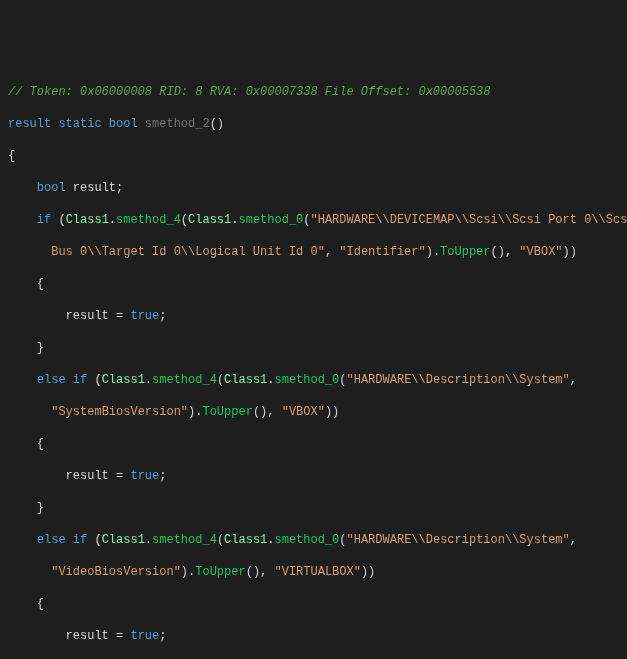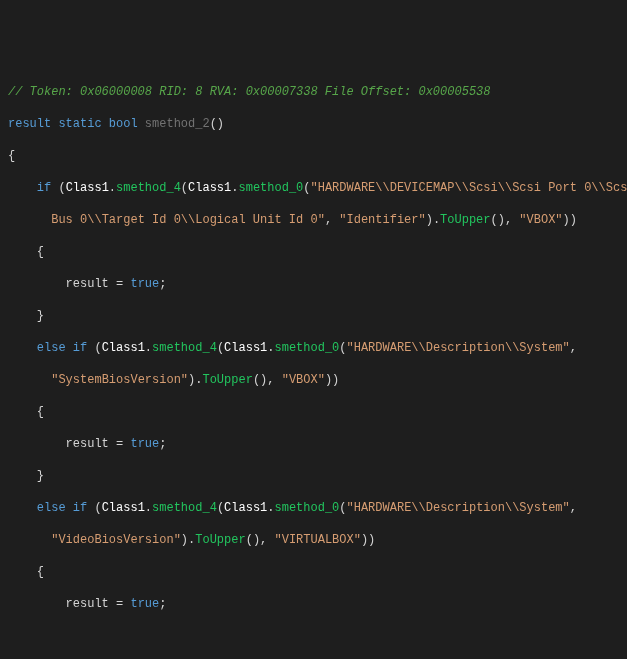--- a/index.html
+++ b/index.html
@@ -13,35 +13,36 @@
     height: 659px;
     overflow: hidden;
     padding: 4px 0 4px 8px;
     white-space: pre;
   }
   .line { display: block; position: relative; }
   .c-comment { color: #57a64a; font-style: italic; }
   .c-keyword { color: #569cd6; }
   .c-methoddef { color: #737373; }
   .c-punc { color: #d4d4d4; }
-  .c-type { color: #ffffff; }
+  .c-type { color: #86efac; }
   .c-method { color: #22c55e; }
   .c-string { color: #d69d72; }
   .c-op { color: #d4d4d4; }
   .code-root { position: relative; }
 </style>
 </head>
 <body>
 
 
 
 <div class="code-root">
 <span class="line"><span class="c-comment">// Token: 0x06000008 RID: 8 RVA: 0x00007338 File Offset: 0x00005538</span></span>
 <span class="line"><span class="c-keyword">result</span> <span class="c-keyword">static</span> <span class="c-keyword">bool</span> <span class="c-methoddef">smethod_2</span><span class="c-punc">()</span></span>
 <span class="line"><span class="c-punc">{</span></span>
+<span class="line">    <span class="c-keyword">bool</span> <span>result</span><span class="c-punc">;</span></span>
 <span class="line">    <span class="c-keyword">if</span> <span class="c-punc">(</span><span class="c-type">Class1</span><span class="c-punc">.</span><span class="c-method">smethod_4</span><span class="c-punc">(</span><span class="c-type">Class1</span><span class="c-punc">.</span><span class="c-method">smethod_0</span><span class="c-punc">(</span><span class="c-string">"HARDWARE\\DEVICEMAP\\Scsi\\Scsi Port 0\\Scsi</span></span>
 <span class="line">      <span class="c-string">Bus 0\\Target Id 0\\Logical Unit Id 0"</span><span class="c-punc">,</span> <span class="c-string">"Identifier"</span><span class="c-punc">)</span><span class="c-punc">.</span><span class="c-method">ToUpper</span><span class="c-punc">(</span><span class="c-punc">)</span><span class="c-punc">,</span> <span class="c-string">"VBOX"</span><span class="c-punc">)</span><span class="c-punc">)</span></span>
 <span class="line">    <span class="c-punc">{</span></span>
 <span class="line">        <span>result</span> <span class="c-op">=</span> <span class="c-keyword">true</span><span class="c-punc">;</span></span>
 <span class="line">    <span class="c-punc">}</span></span>
 <span class="line">    <span class="c-keyword">else</span> <span class="c-keyword">if</span> <span class="c-punc">(</span><span class="c-type">Class1</span><span class="c-punc">.</span><span class="c-method">smethod_4</span><span class="c-punc">(</span><span class="c-type">Class1</span><span class="c-punc">.</span><span class="c-method">smethod_0</span><span class="c-punc">(</span><span class="c-string">"HARDWARE\\Description\\System"</span><span class="c-punc">,</span></span>
 <span class="line">      <span class="c-string">"SystemBiosVersion"</span><span class="c-punc">)</span><span class="c-punc">.</span><span class="c-method">ToUpper</span><span class="c-punc">(</span><span class="c-punc">)</span><span class="c-punc">,</span> <span class="c-string">"VBOX"</span><span class="c-punc">)</span><span class="c-punc">)</span></span>
 <span class="line">    <span class="c-punc">{</span></span>
 <span class="line">        <span>result</span> <span class="c-op">=</span> <span class="c-keyword">true</span><span class="c-punc">;</span></span>
 <span class="line">    <span class="c-punc">}</span></span>

